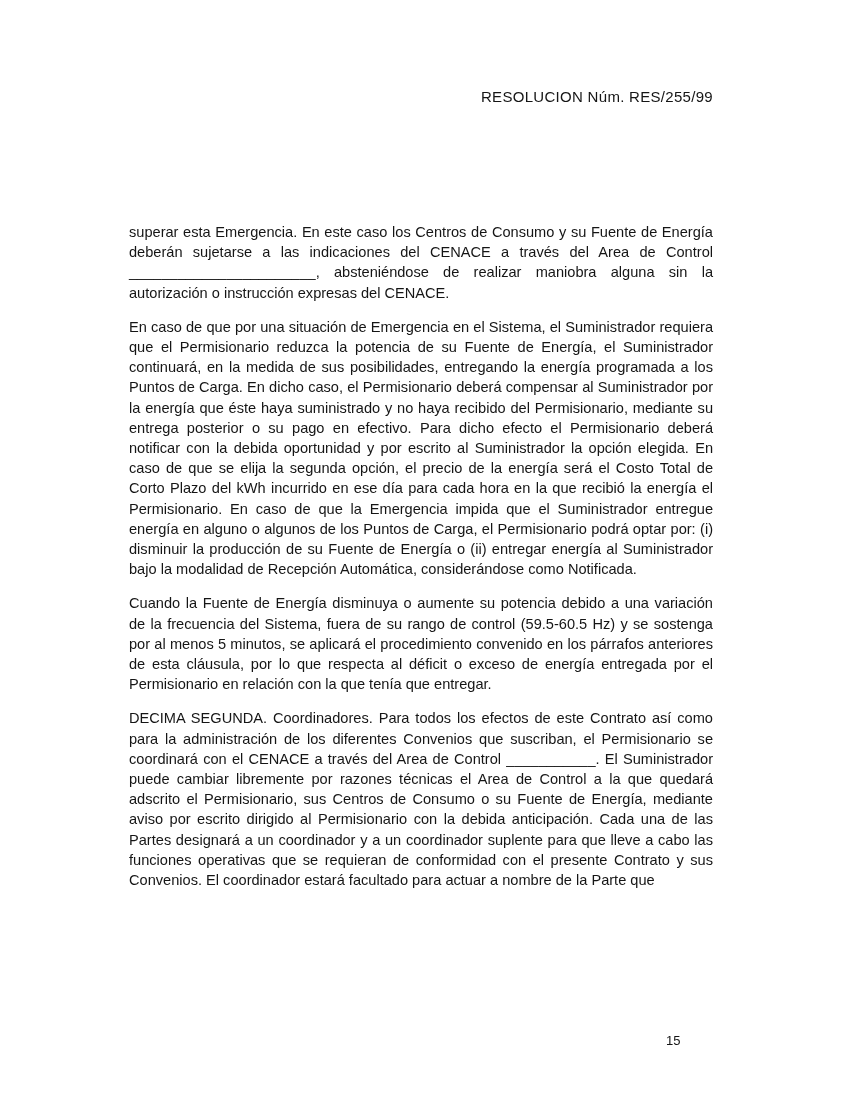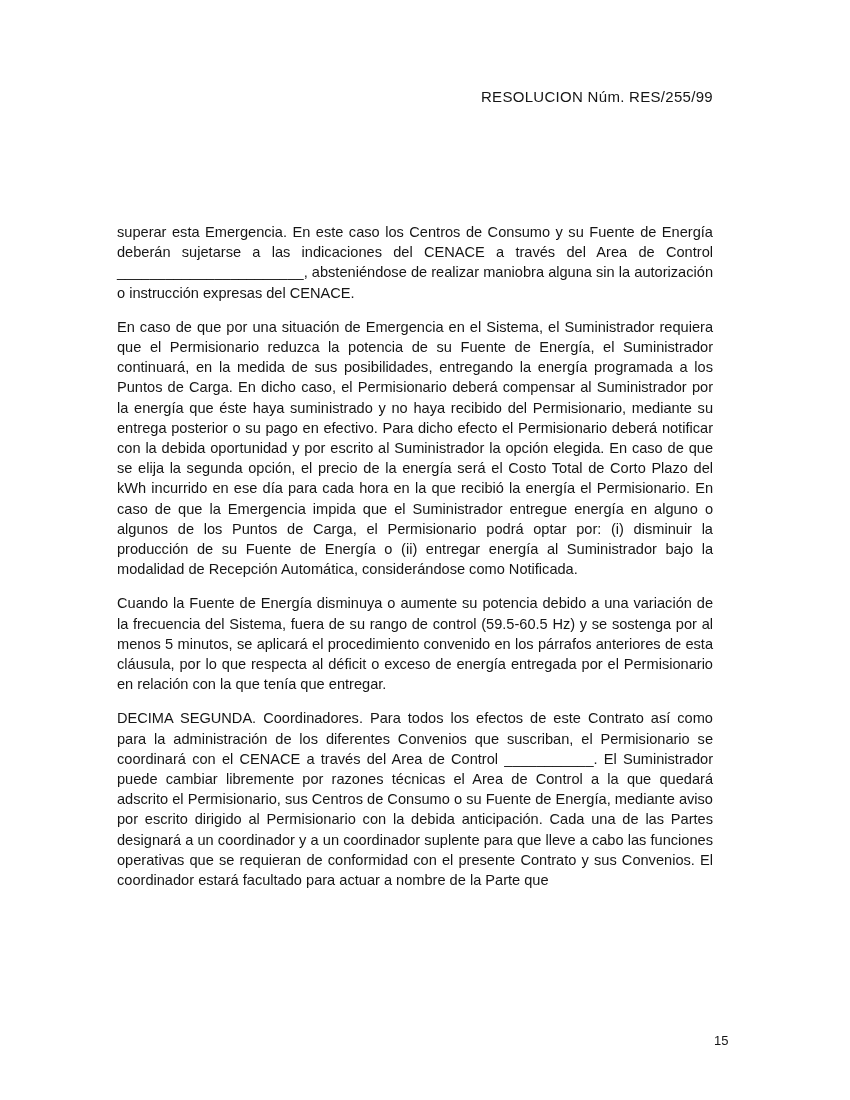--- a/index.html
+++ b/index.html
@@ -30,27 +30,27 @@
     .doc-body {
       position: absolute;
       top: 222px;
       left: 117px;
       width: 596px;
       font-size: 14.6px;
       line-height: 20.2px;
       text-align: justify;
     }
     .doc-body p {
-      margin: 0 0 14px 0;
+      margin: 0 0 14px 12px;
       padding: 0;
     }
     .page-number {
       position: absolute;
       top: 1033px;
-      left: 714px;
+      left: 666px;
       font-size: 13px;
     }
   </style>
 </head>
 <body>
 
 <div class="page">
 
   <div class="doc-header">RESOLUCION Núm. RES/255/99</div>
 

